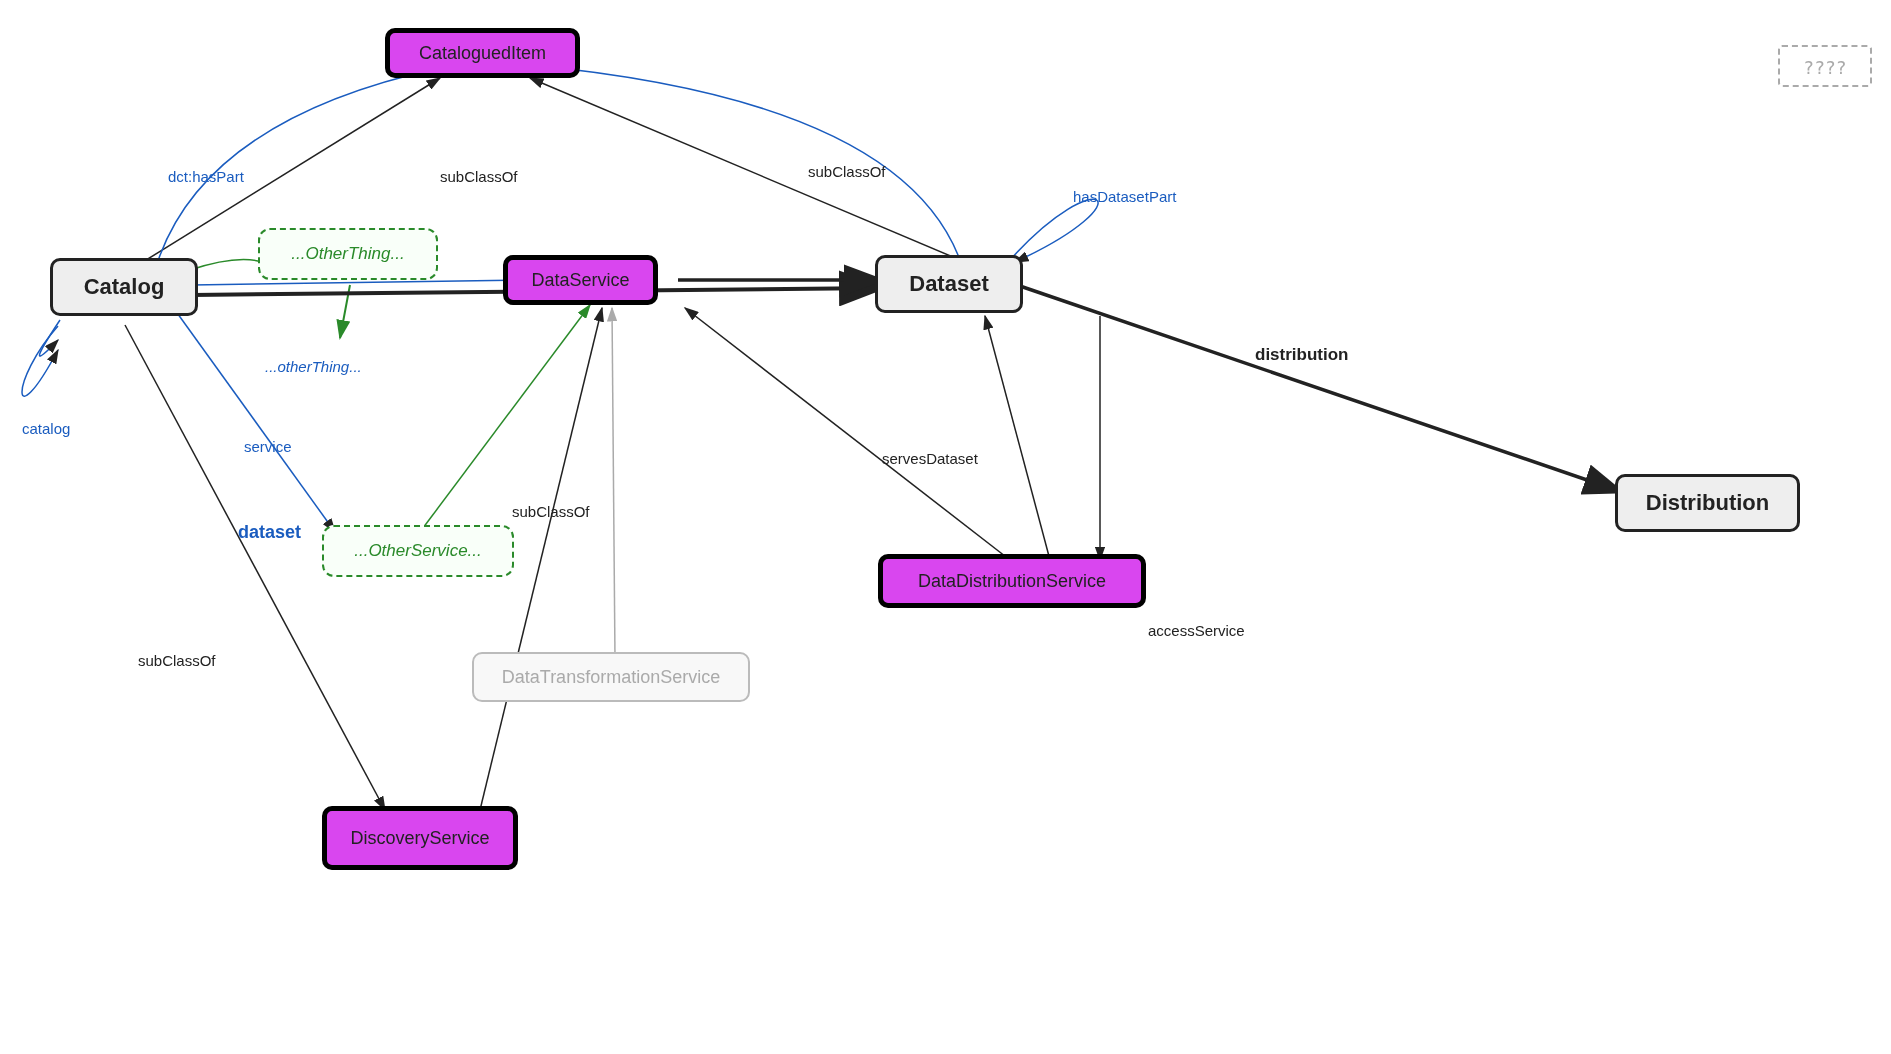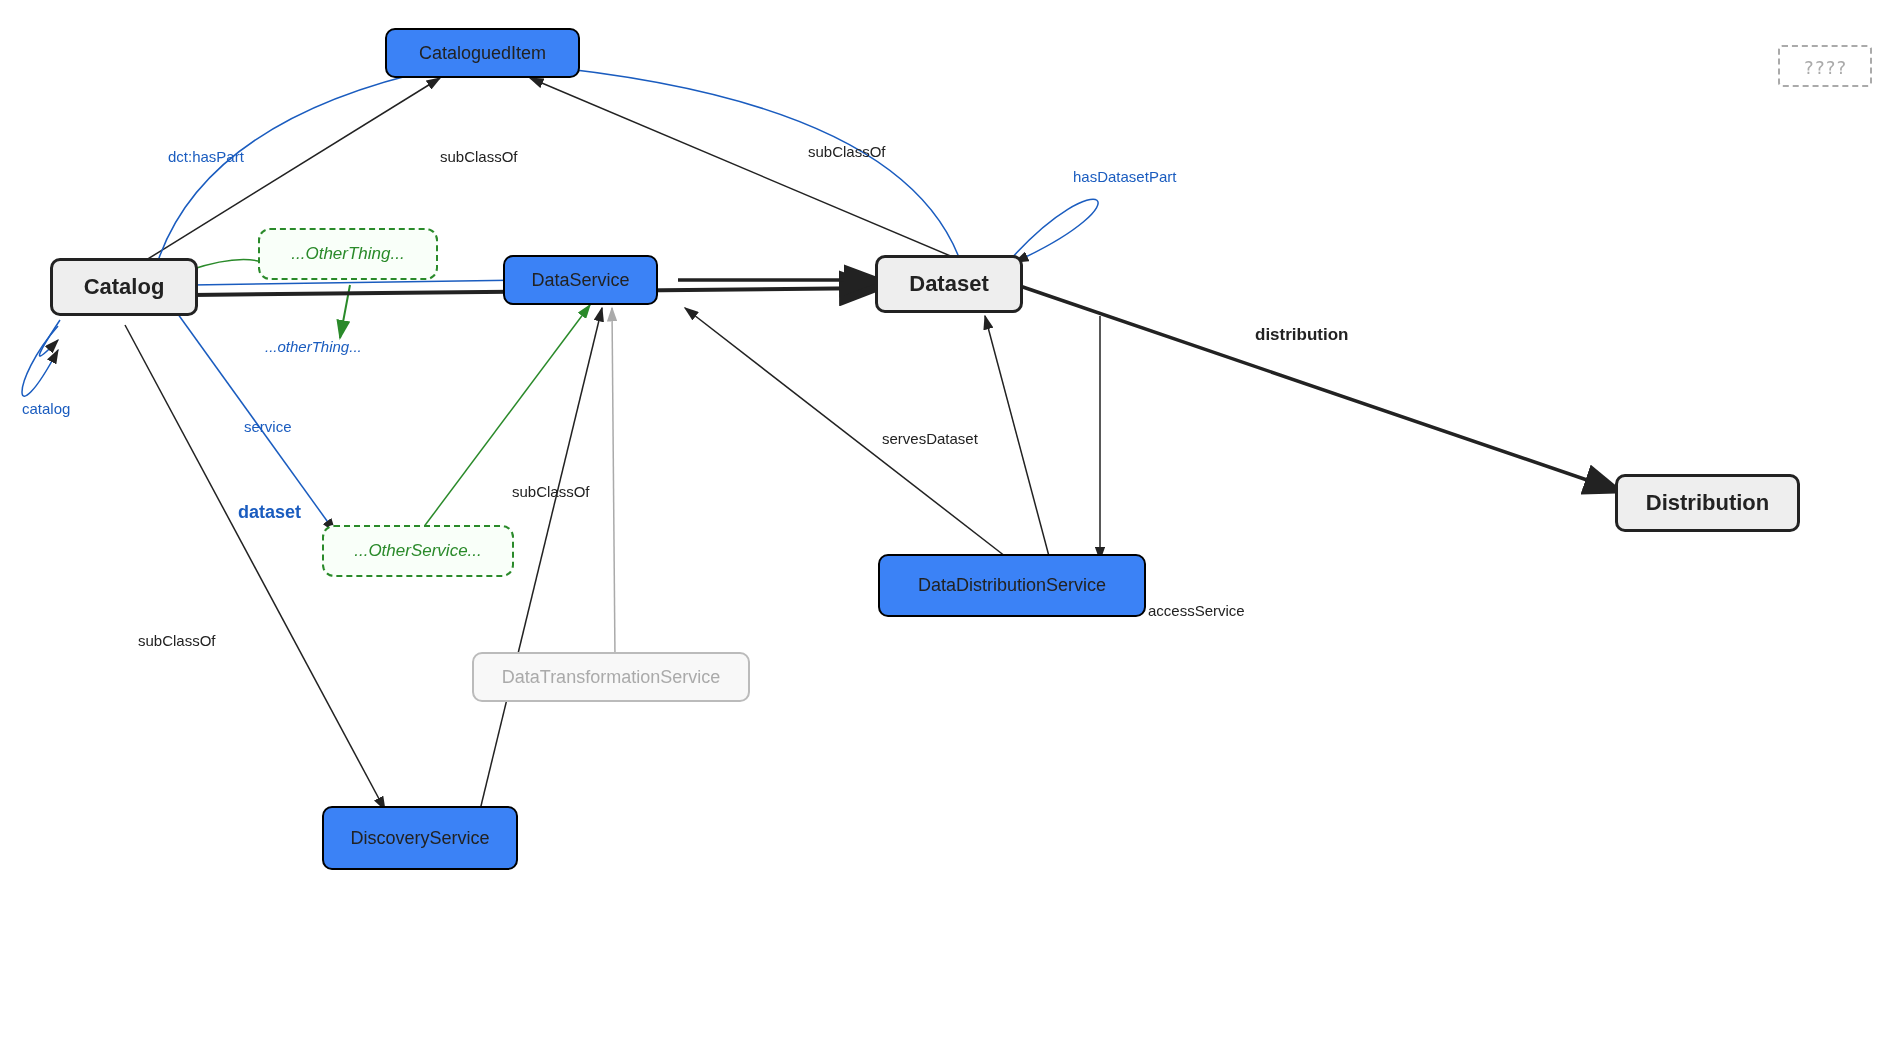--- a/index.html
+++ b/index.html
@@ -17,22 +17,22 @@
       height: 1054px;
     }
     svg#diagram-svg {
       position: absolute;
       top: 0; left: 0;
       width: 1891px;
       height: 1054px;
     }
     .node-box {
       position: absolute;
-      background: #3b82f6;
-      border: 2px solid #000000;
+      background: #d946ef;
+      border: 5px solid #000000;
       border-radius: 10px;
       display: flex;
       align-items: center;
       justify-content: center;
       font-size: 18px;
       color: #222;
       white-space: nowrap;
       padding: 8px 18px;
     }
     .node-box.bold {
@@ -69,20 +69,21 @@
       font-size: 18px;
       color: #aaa;
       font-family: monospace;
       border-radius: 4px;
     }
     .edge-label {
       position: absolute;
       font-size: 15px;
       color: #222;
       white-space: nowrap;
+      margin-top: 20px;
     }
     .edge-label.blue {
       color: #1a5cbf;
     }
     .edge-label.blue-bold {
       color: #1a5cbf;
       font-weight: bold;
       font-size: 18px;
     }
     .edge-label.bold {
@@ -179,21 +180,21 @@
   </div>
 
   <div class="node-box dashed-gray" style="left:472px; top:652px; width:278px; height:50px;">
     <span style="color:#aaa;">DataTransformationService</span>
   </div>
 
   <div class="node-box dashed-green" style="left:322px; top:525px; width:192px; height:52px;">
     <span>...OtherService...</span>
   </div>
 
-  <div class="node-box" style="left:878px; top:554px; width:268px; height:63px;align-items:center;">
+  <div class="node-box" style="left:878px; top:554px; width:268px; height:54px;align-items:center;">
     <span>DataDistributionService</span>
   </div>
 
   <div class="node-box" style="left:322px; top:806px; width:196px; height:64px;">
     <span>DiscoveryService</span>
   </div>
 
   <div class="question-box" style="left:1778px; top:45px; width:94px; height:42px; text-align:center; line-height:30px;">
     <span>????</span>
   </div>

